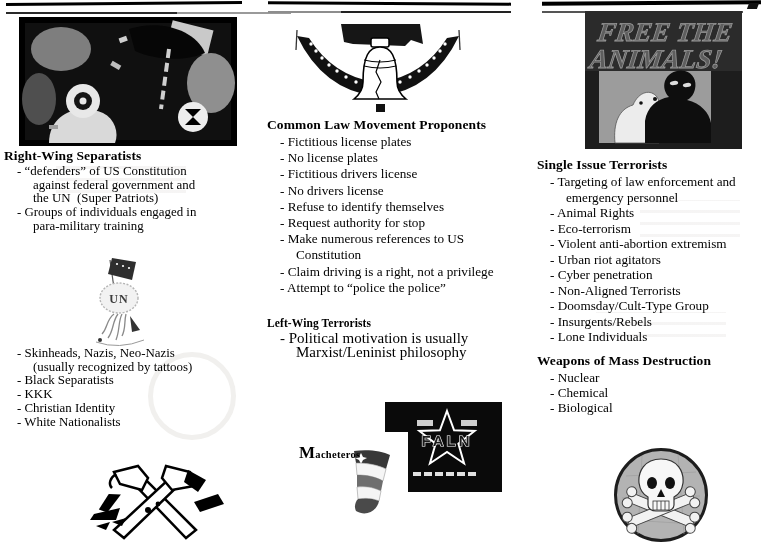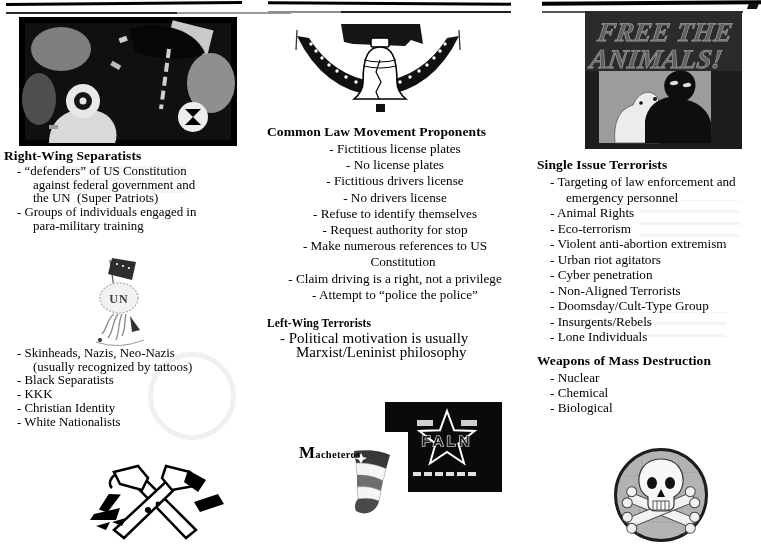--- a/index.html
+++ b/index.html
@@ -14,21 +14,21 @@
   .barB{position:absolute;left:0;height:2px;}
   .corner-mark{position:absolute;background:#111;transform:skewX(-20deg);z-index:1;}
   
   section.txt{position:absolute;z-index:3;}
   .h{font-weight:bold;font-size:13.5px;line-height:15px;letter-spacing:.1px;margin:0 0 2px 0;}
   .h-small{font-size:11.5px;line-height:13px;}
   .line{white-space:pre-wrap;font-size:12.9px;}
   .indent-1{padding-left:13px;}
   .indent-2{padding-left:29px;}
   .left-lh .line{line-height:13.7px;}
-  .mid-lh .line{line-height:16.2px;font-size:13.2px;text-align:center;}
+  .mid-lh .line{line-height:16.2px;font-size:13.2px;}
   .lw-lh .line{line-height:13.8px;font-size:15px;}
   .sit-lh .line{line-height:15.5px;font-size:13.2px;}
   .wmd-lh .line{line-height:15px;font-size:13.2px;}
   
   .macheteros{position:absolute;z-index:3;font-family:"Liberation Serif",serif;
     font-size:10.5px;font-weight:bold;letter-spacing:.3px;}
   .macheteros::first-letter{font-size:17px;}
   
   .smudge{position:absolute;z-index:0;opacity:.55;
     background:repeating-linear-gradient(0deg,transparent 0 9px,#eeeceb 9px 12px);}
@@ -159,21 +159,21 @@
         <circle cx="107" cy="65" r="1.7"></circle>
     </g>
     <rect x="88" y="18" width="18" height="9" rx="2" fill="#fff" stroke="#000" stroke-width="1.5"></rect>
     <path d="M80,62 C80,36 86,27 97,27 C108,27 114,36 114,62 C114,70 118,75 123,79 L71,79 C76,75 80,70 80,62 Z" fill="#fff" stroke="#000" stroke-width="1.6"></path>
     <path d="M81,40 Q97,44 113,40" fill="none" stroke="#000" stroke-width="1"></path>
     <path d="M81,46 Q97,50 113,46" fill="none" stroke="#000" stroke-width="1"></path>
     <path d="M97,40 L93,52 L98,62 L93,72 L96,79" fill="none" stroke="#000" stroke-width="1.2"></path>
     <rect x="93" y="84" width="9" height="8" fill="#111"></rect>
   </svg>
 
-  <section class="txt mid-lh" style="left:267px;top:124px;width:243px">
+  <section class="txt mid-lh" style="left:267px;top:117px;width:243px">
     <div class="h">Common Law Movement Proponents</div>
     <div>
         <div class="line indent-1">- Fictitious license plates</div>
         <div class="line indent-1">- No license plates</div>
         <div class="line indent-1">- Fictitious drivers license</div>
         <div class="line indent-1">- No drivers license</div>
         <div class="line indent-1">- Refuse to identify themselves</div>
         <div class="line indent-1">- Request authority for stop</div>
         <div class="line indent-1">- Make numerous references to US</div>
         <div class="line indent-2">Constitution</div>

